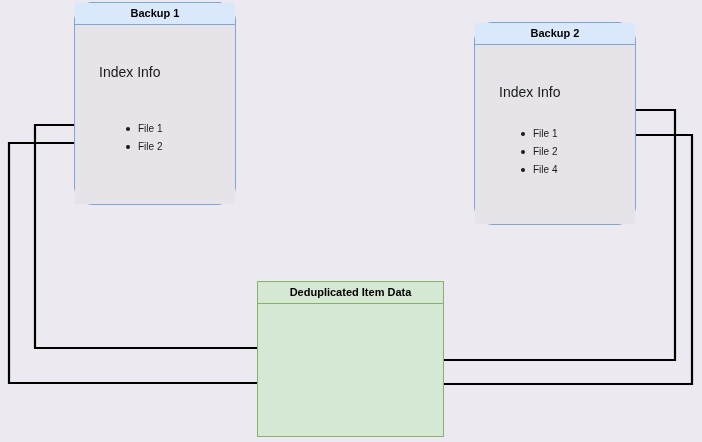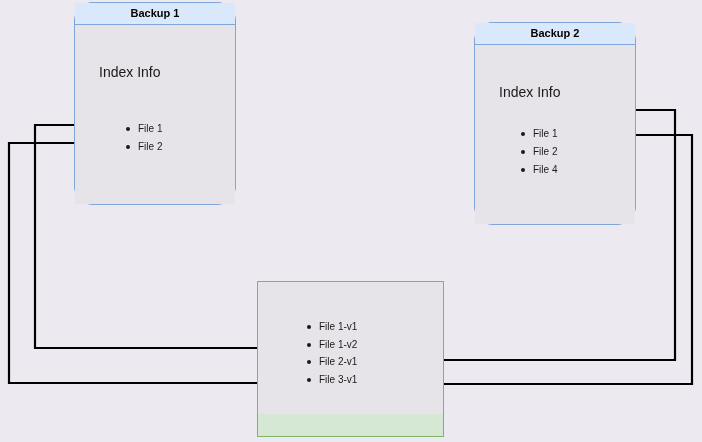--- a/index.html
+++ b/index.html
@@ -122,23 +122,16 @@
       <div class="section-label" style="left:24px; top:39px;">Index Info</div>
       <ul class="file-list" style="left:45px; top:80px;">
         <li>File 1</li>
         <li>File 2</li>
         <li>File 4</li>
       </ul>
     </div>
   </div>
 
   <div class="node green-node" style="left:257px; top:281px; width:187px; height:156px;">
-    <div class="node-body">
-      <ul class="file-list dedup-list" style="left:48px; top:36px;">
-        <li>File 1-v1</li>
-        <li>File 1-v2</li>
-        <li>File 2-v1</li>
-        <li>File 3-v1</li>
-      </ul>
-    </div>
+    <div class="node-header">Deduplicated Item Data</div>
   </div>
 
 </div>
 
 </body></html>

